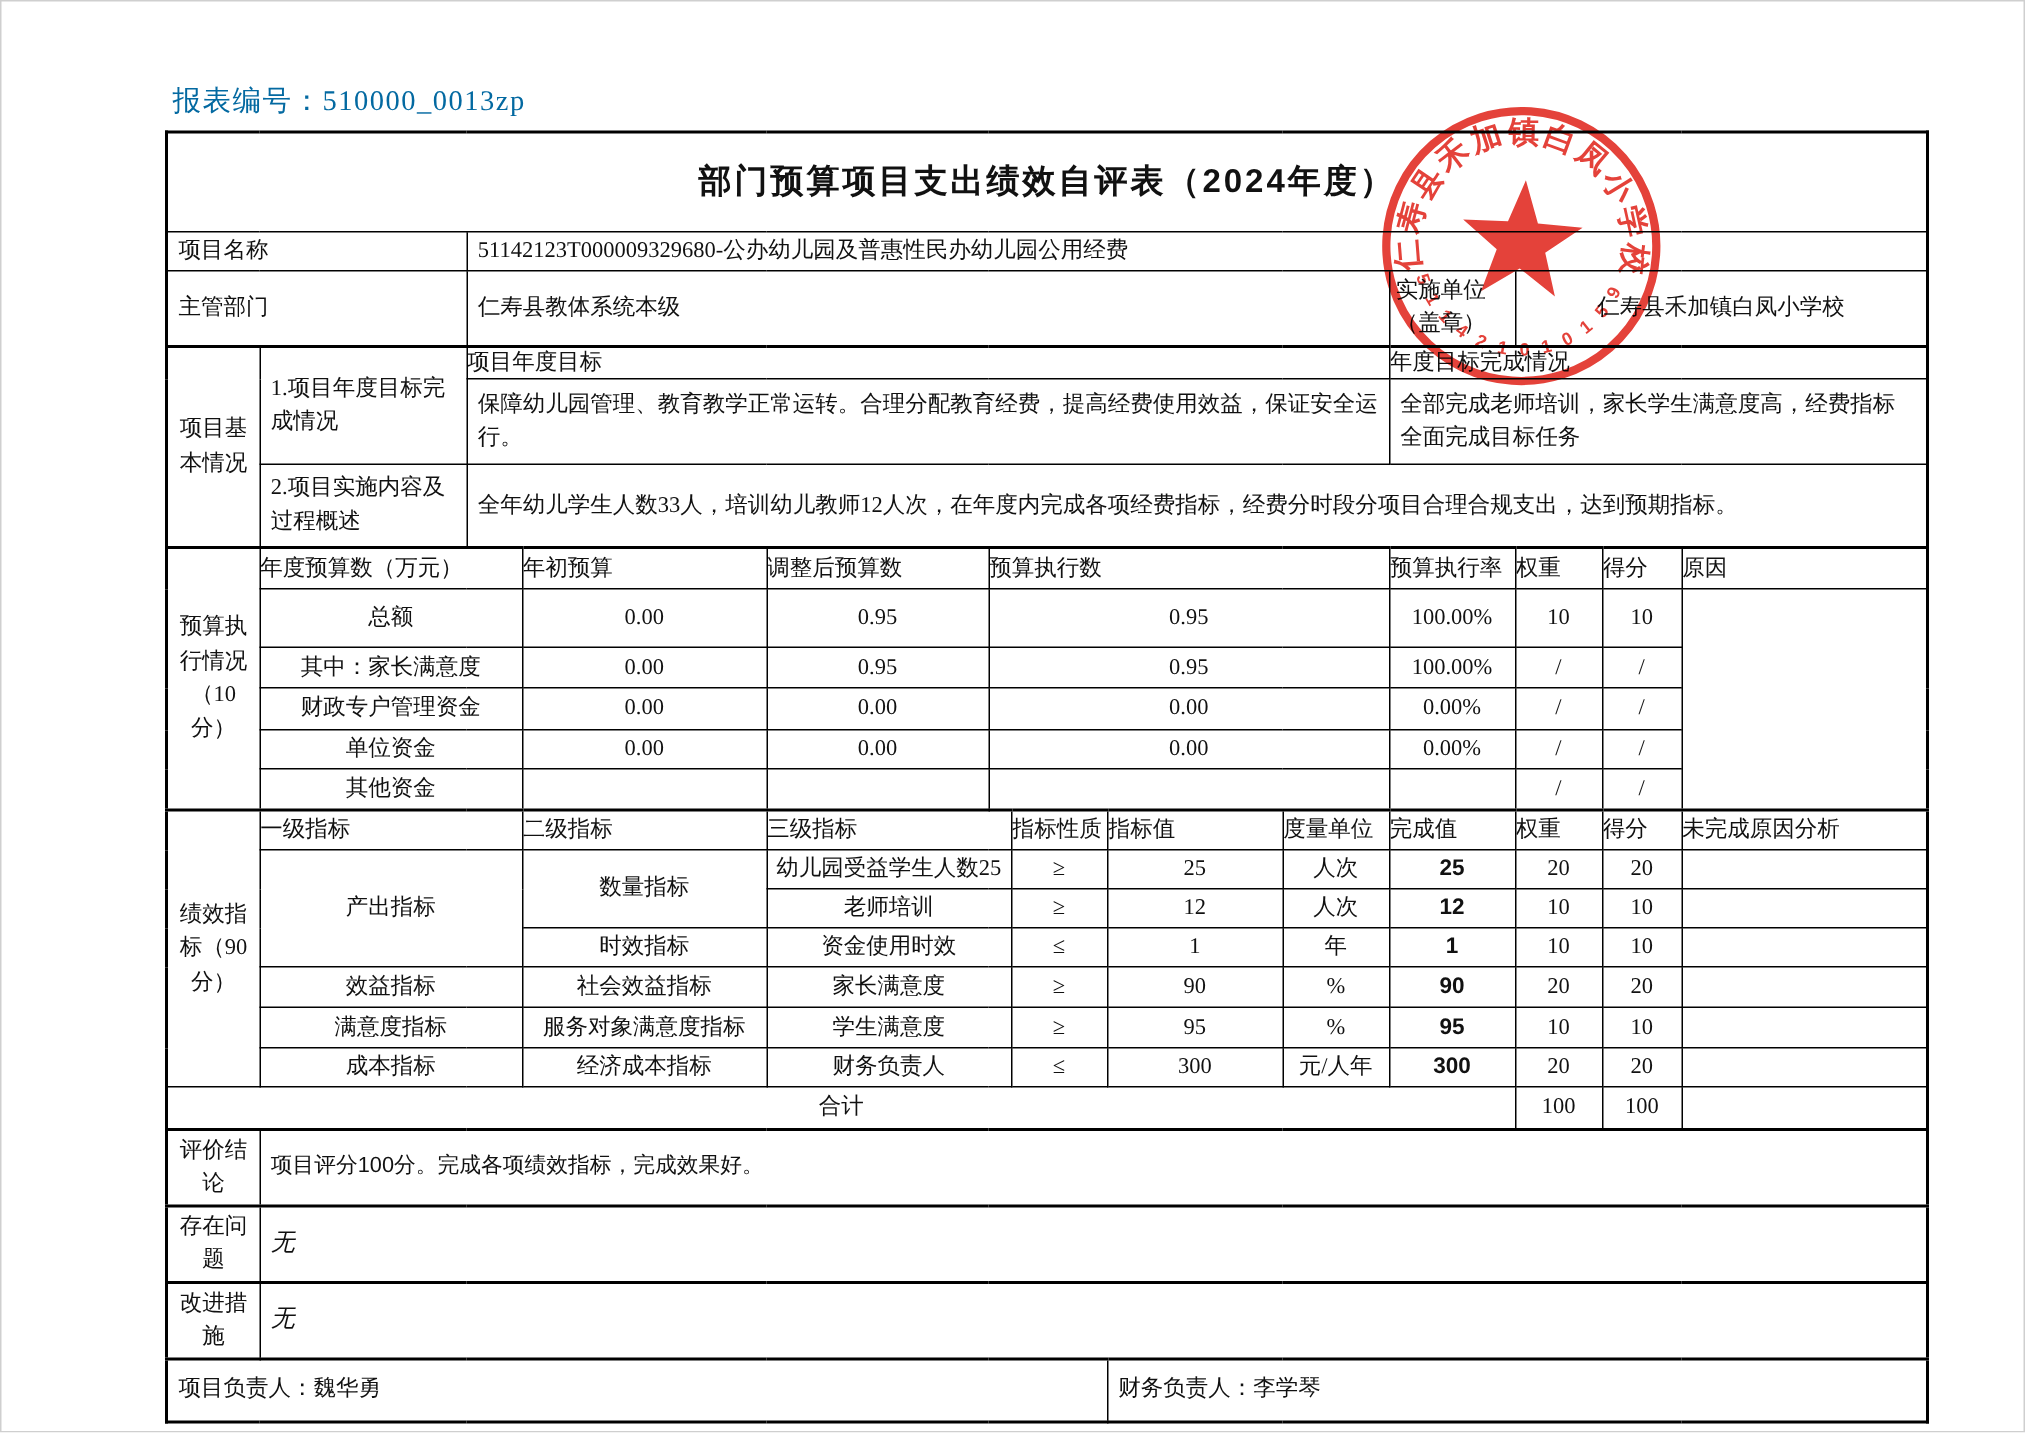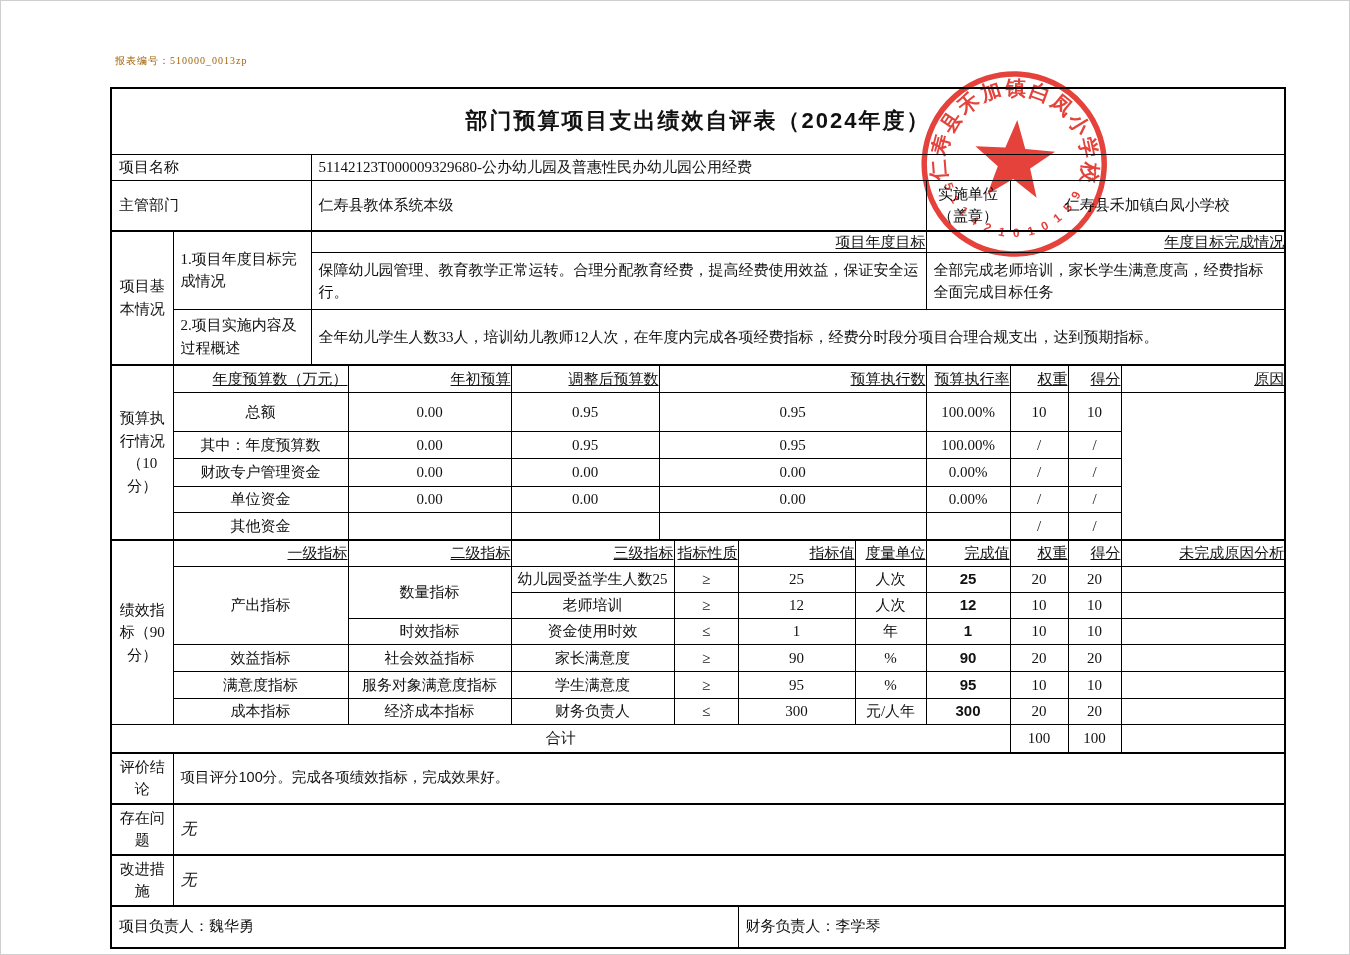--- a/index.html
+++ b/index.html
@@ -3,21 +3,21 @@
 <meta charset="utf-8">
 <style>
   html,body{margin:0;padding:0;}
   body{
     width:1350px;height:955px;position:relative;background:#ffffff;
     font-family:"Liberation Serif","DejaVu Serif",serif;color:#111;
     overflow:hidden;
   }
   .page-frame{position:absolute;inset:0;border:1px solid #cfcfcf;pointer-events:none;}
   .report-no{
-    position:absolute;left:115px;top:54px;font-size:10px;color:#a16207;
+    position:absolute;left:115px;top:54px;font-size:19px;color:#0369a1;
     font-family:"Liberation Serif","DejaVu Serif",serif;letter-spacing:1px;
   }
   table.main{
     position:absolute;left:110px;top:87px;width:1176px;
     border-collapse:collapse;table-layout:fixed;
     border:2px solid #000;
   }
   td{
     border:1px solid #000;font-size:15px;vertical-align:middle;
     overflow:hidden;padding:0;line-height:1.35;
@@ -25,21 +25,21 @@
   .title-cell{
     text-align:center;font-family:"Liberation Sans","DejaVu Sans",sans-serif;
     font-weight:bold;font-size:22px;letter-spacing:2px;border-bottom:1px solid #000;
   }
   .c{text-align:center;}
   .l{text-align:left;padding-left:7px;padding-right:4px;}
   .vlab{ 
     text-align:center;word-break:break-all;padding:2px 7px;line-height:1.5;
   }
   .txt{padding:3px 7px;line-height:1.5;text-align:left;vertical-align:middle;}
-  .hdr{text-align:right;text-decoration:underline;}
+  .hdr{text-align:left;}
   .val{font-family:"Liberation Sans","DejaVu Sans",sans-serif;font-weight:bold;text-align:center;}
   .ital{font-style:italic;font-size:16px;}
   .bt2 td{border-top:2px solid #000;}
   tr.bt2 > td{border-top:2px solid #000;}
   .concl{font-family:Liberation Sans, sans-serif;font-size:14.5px;}
   .footcell{font-family:"Liberation Sans","DejaVu Sans",sans-serif;font-size:15px;padding-left:7px;}
   .stamp{
     position:absolute;left:914px;top:64px;width:200px;height:206px;
     opacity:.87;mix-blend-mode:multiply;transform:rotate(4deg);
     pointer-events:none;
@@ -75,21 +75,21 @@
   </tr>
 
   <tr style="height:26px">
     <td colspan="2" class="l">项目名称</td>
     <td colspan="11" class="l">51142123T000009329680-公办幼儿园及普惠性民办幼儿园公用经费</td>
   </tr>
 
   <tr style="height:40px">
     <td colspan="2" class="l">主管部门</td>
     <td colspan="7" class="l">仁寿县教体系统本级</td>
-    <td class="vlab" style="text-align:center;padding:2px 4px;">实施单位（盖章）</td>
+    <td class="vlab" style="text-align:left;padding:2px 4px;">实施单位（盖章）</td>
     <td colspan="3" class="c">仁寿县禾加镇白凤小学校</td>
   </tr>
 
   <tr style="height:22px" class="bt2">
     <td rowspan="3" class="vlab">项目基本情况</td>
     <td rowspan="2" class="txt">1.项目年度目标完成情况</td>
     <td colspan="7" class="hdr">项目年度目标</td>
     <td colspan="4" class="hdr">年度目标完成情况</td>
   </tr>
   <tr style="height:57px">
@@ -116,21 +116,21 @@
     <td colspan="2" class="c">总额</td>
     <td class="c">0.00</td>
     <td class="c">0.95</td>
     <td colspan="4" class="c">0.95</td>
     <td class="c">100.00%</td>
     <td class="c">10</td>
     <td class="c">10</td>
     <td rowspan="5" class="txt"></td>
   </tr>
   <tr style="height:27px">
-    <td colspan="2" class="c">其中：年度预算数</td>
+    <td colspan="2" class="c">其中：家长满意度</td>
     <td class="c">0.00</td>
     <td class="c">0.95</td>
     <td colspan="4" class="c">0.95</td>
     <td class="c">100.00%</td>
     <td class="c">/</td>
     <td class="c">/</td>
   </tr>
   <tr style="height:28px">
     <td colspan="2" class="c">财政专户管理资金</td>
     <td class="c">0.00</td>

